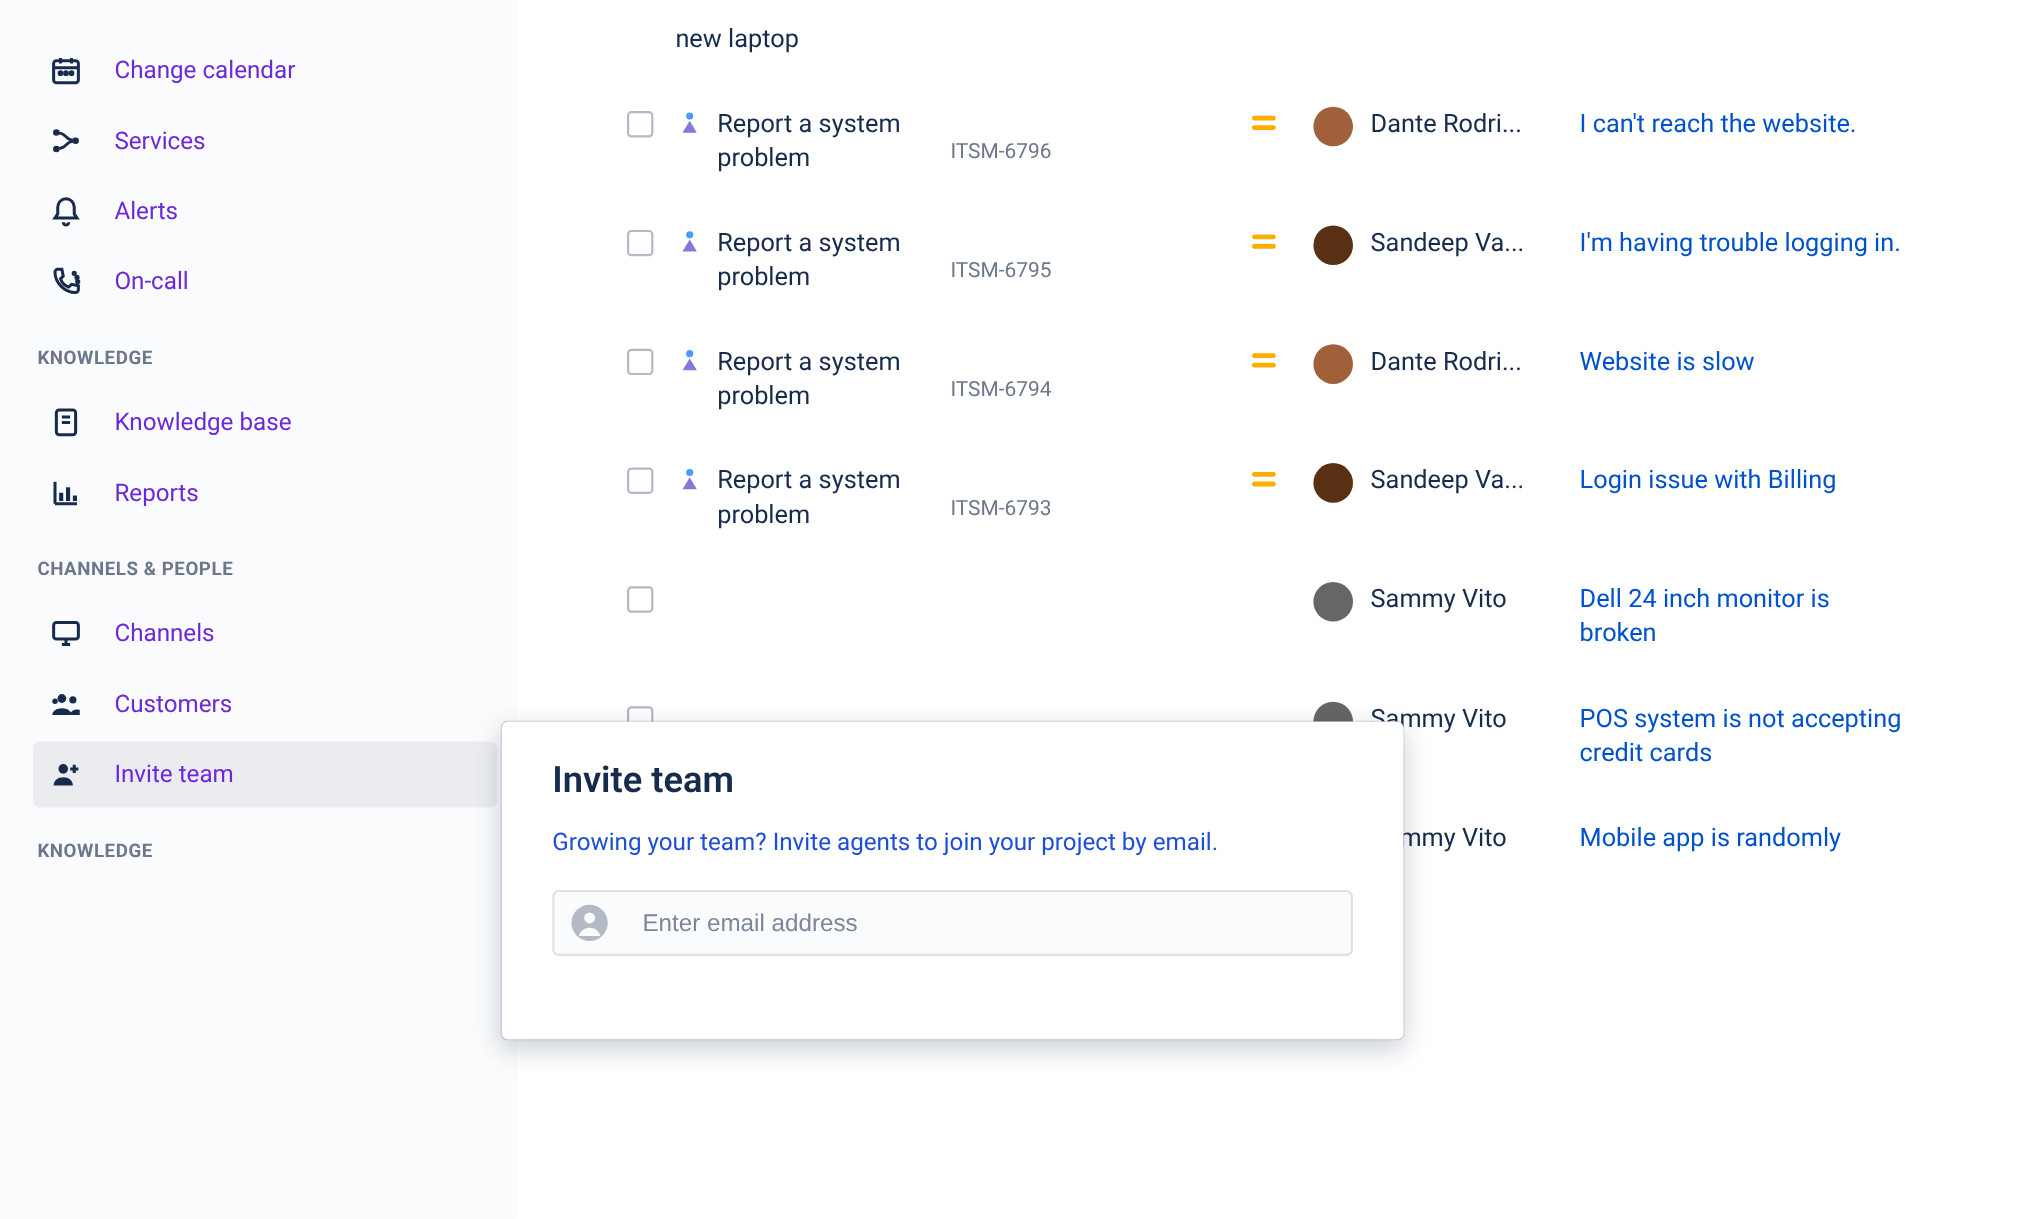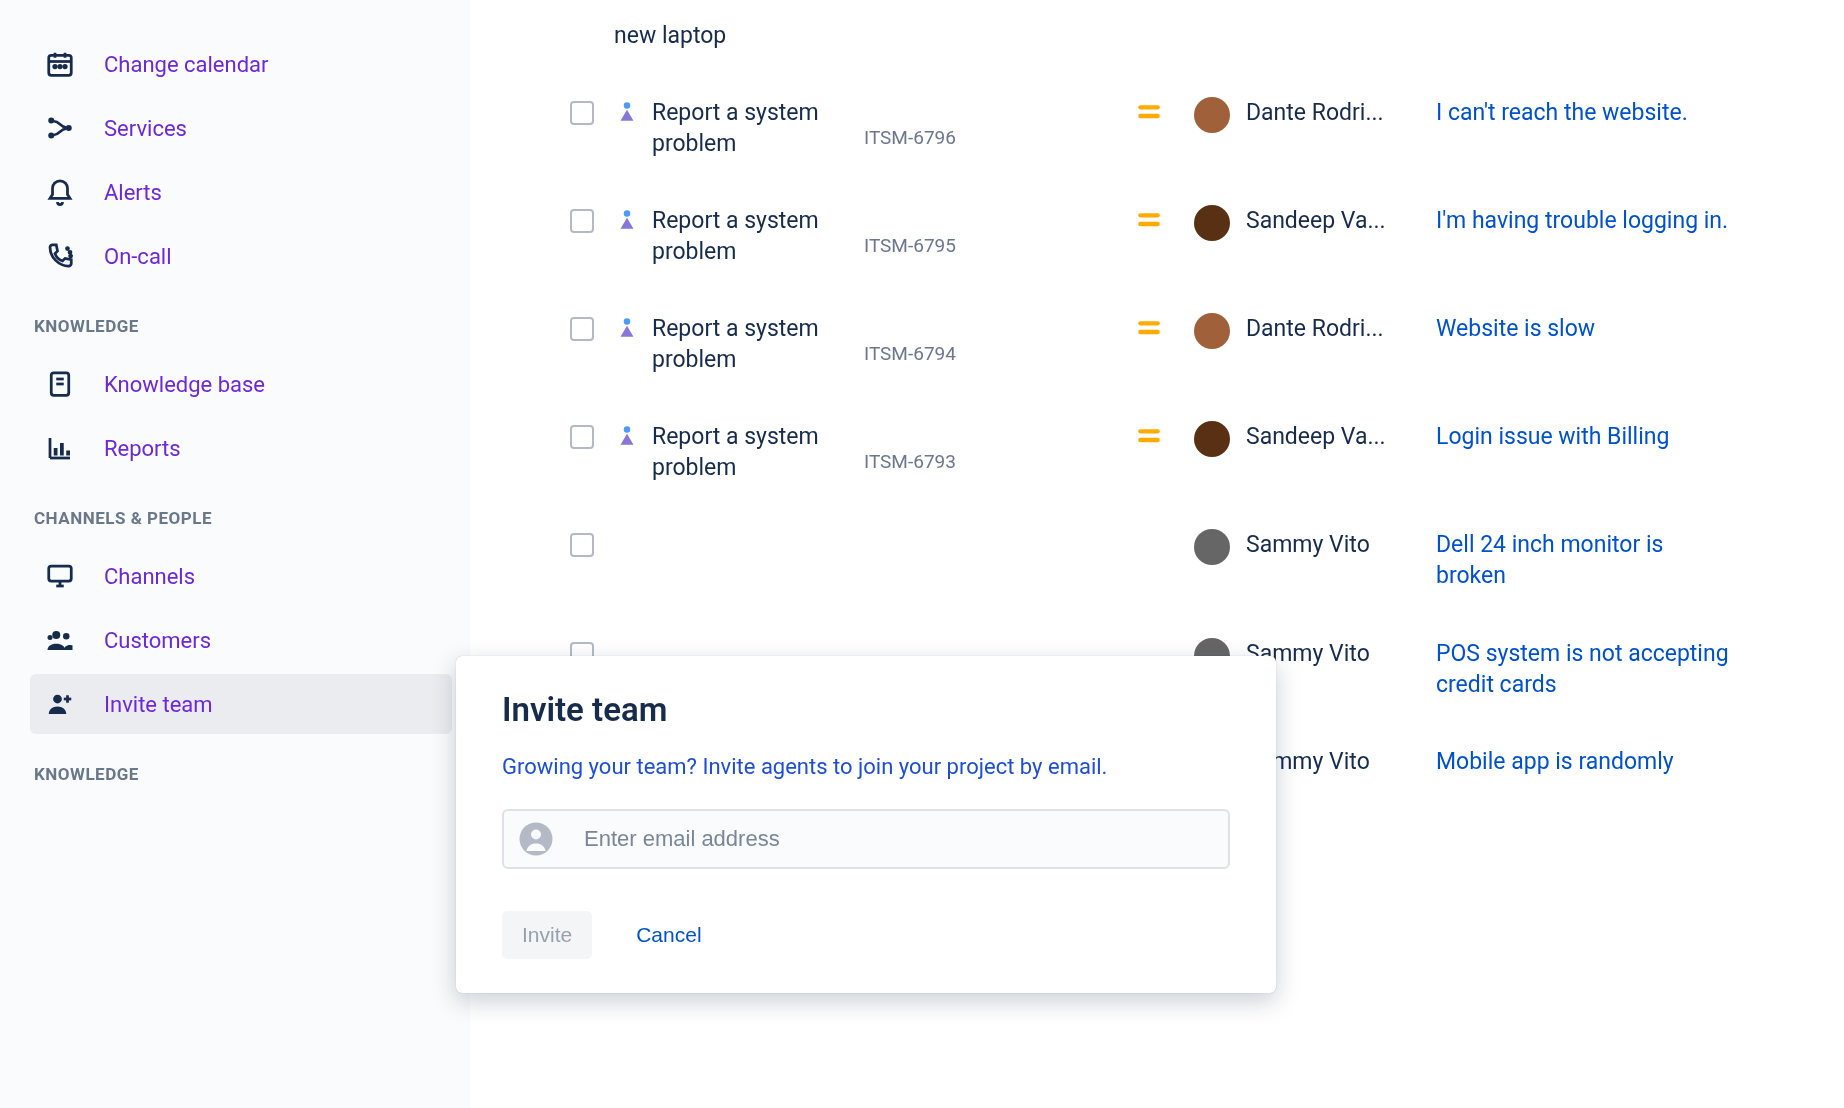--- a/index.html
+++ b/index.html
@@ -458,17 +458,13 @@
   <h2>Invite team</h2>
   <p>Growing your team? Invite agents to join your project by email.</p>
   <div class="input-wrap">
     <svg viewBox="0 0 24 24" fill="#B3BAC5">
         <circle cx="12" cy="12" r="11"></circle>
         <circle cx="12" cy="9" r="3.3" fill="#FAFBFC"></circle>
         <path d="M5.5 20c1-3.8 4-5 6.5-5s5.5 1.2 6.5 5" fill="#FAFBFC"></path>
       </svg>
     <input type="text" placeholder="Enter email address" style="">
   </div>
-  <div class="modal-actions">
-    <button class="btn btn-invite">Invite</button>
-    <button class="btn btn-cancel">Cancel</button>
-  </div>
 </div>
 
 </body></html>

